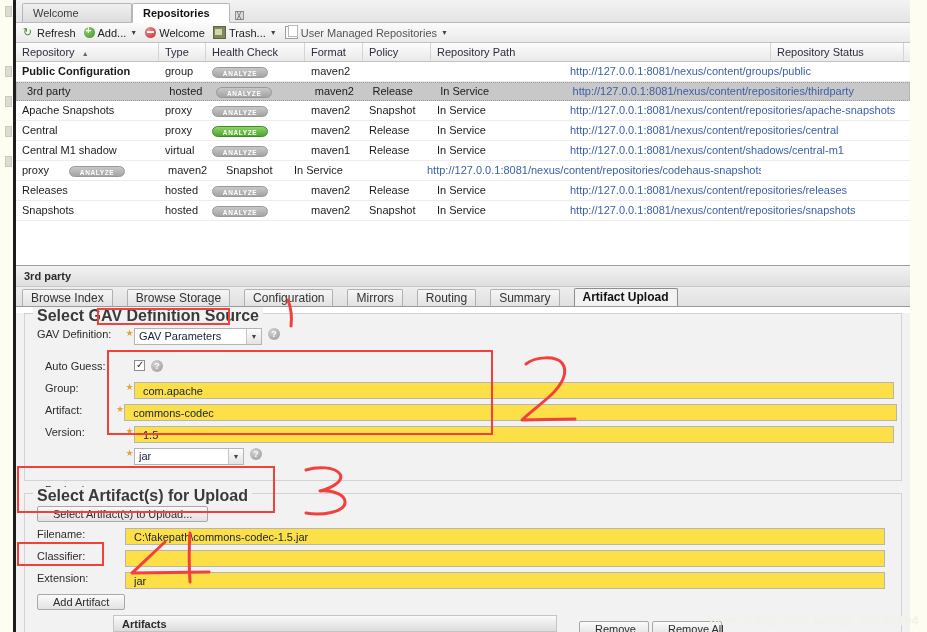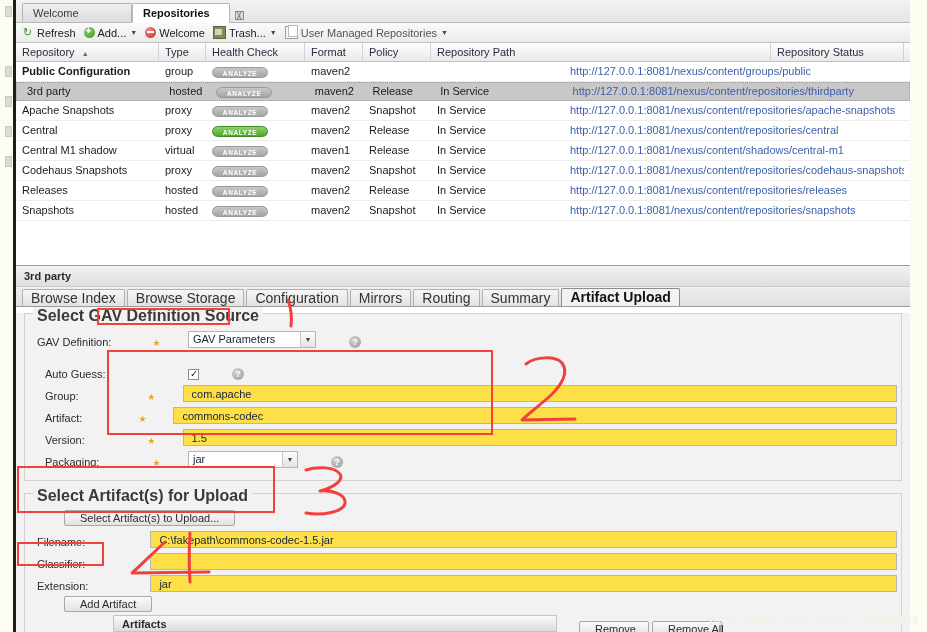--- a/index.html
+++ b/index.html
@@ -146,41 +146,41 @@
     padding-left: 8px; font-weight: bold; font-size: 11px; color: #2b2b2b;
   }
   .subtabs {
     height: 19px; display: flex; align-items: flex-end;
     background: linear-gradient(#eeeeee, #e0e0e0);
     border-bottom: 1px solid #9a9a9a;
     padding-left: 6px;
   }
   .stab {
     height: 17px; line-height: 16px; box-sizing: border-box;
-    padding: 0 8px; margin-right: 2px;
+    padding: 0 8px; margin-right: 14px;
     border: 1px solid #b0b0b0; border-bottom: none; border-radius: 2px 2px 0 0;
     background: linear-gradient(#f6f6f6, #e2e2e2);
-    font-size: 14px; color: #333; cursor: pointer; white-space: nowrap;
+    font-size: 12px; color: #333; cursor: pointer; white-space: nowrap;
   }
   .stab.active { background: #f2f2f2; font-weight: bold; color: #111; height: 18px; line-height: 17px; border-color: #8d8d8d; }
 
   
   .formbody { background: #f2f2f2; position: relative; }
   .fieldset {
     margin: 6px 8px 0 8px;
     border: 1px solid #d2d2d2;
     position: relative;
     padding: 10px 4px 8px 4px;
   }
   .legend {
     position: absolute; top: -7px; left: 8px;
     background: #f2f2f2; padding: 0 4px;
     font-size: 16px; font-weight: bold; color: #3a3a3a;
   }
-  .frow { display: flex; align-items: flex-end; height: 20px; margin: 0 0 2px 0; gap: 27px; }
+  .frow { display: flex; align-items: flex-start; height: 20px; margin: 0 0 2px 0; }
   .flabel { width: 96px; padding-left: 8px; box-sizing: border-box;
             font-size: 11px; color: #2b2b2b; text-align: left; }
   .req { color: #e8a33d; width: 9px; display: inline-block; text-align: center; font-size: 9px; }
   .txt {
     height: 17px; box-sizing: border-box;
     border: 1px solid #b5b5b5; background: #fde047;
     font-family: "Liberation Sans", sans-serif; font-size: 11px;
     color: #16213d; padding: 0 8px; line-height: 15px;
     outline: none;
   }
@@ -345,21 +345,20 @@
           <div class="row">
             <div class="cell c-name">Central M1 shadow</div>
             <div class="cell c-type">virtual</div>
             <div class="cell c-health"><span class="pill">ANALYZE</span></div>
             <div class="cell c-format">maven1</div>
             <div class="cell c-policy">Release</div>
             <div class="cell c-status">In Service</div>
             <div class="cell c-path"><span class="lnk">http://127.0.0.1:8081/nexus/content/shadows/central-m1</span></div>
           </div>
           <div class="row">
-            <div class="cell c-name">Codehaus Snapshots</div>
             <div class="cell c-type">proxy</div>
             <div class="cell c-health"><span class="pill">ANALYZE</span></div>
             <div class="cell c-format">maven2</div>
             <div class="cell c-policy">Snapshot</div>
             <div class="cell c-status">In Service</div>
             <div class="cell c-path"><span class="lnk">http://127.0.0.1:8081/nexus/content/repositories/codehaus-snapshots</span></div>
           </div>
           <div class="row">
             <div class="cell c-name">Releases</div>
             <div class="cell c-type">hosted</div>

